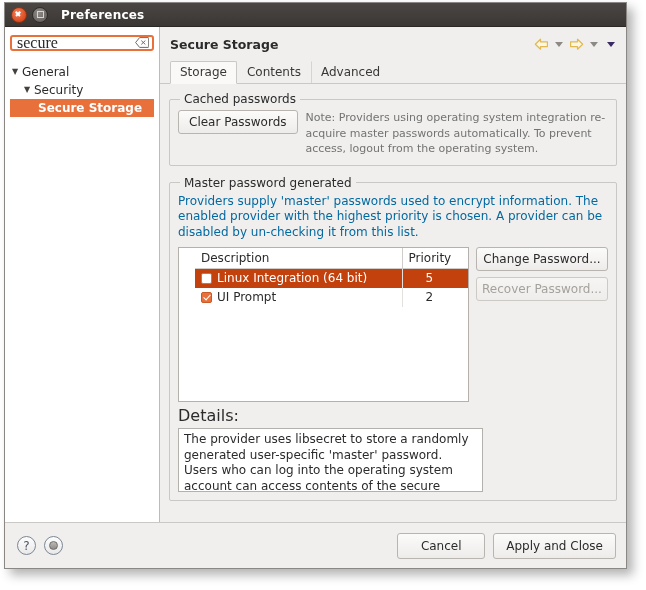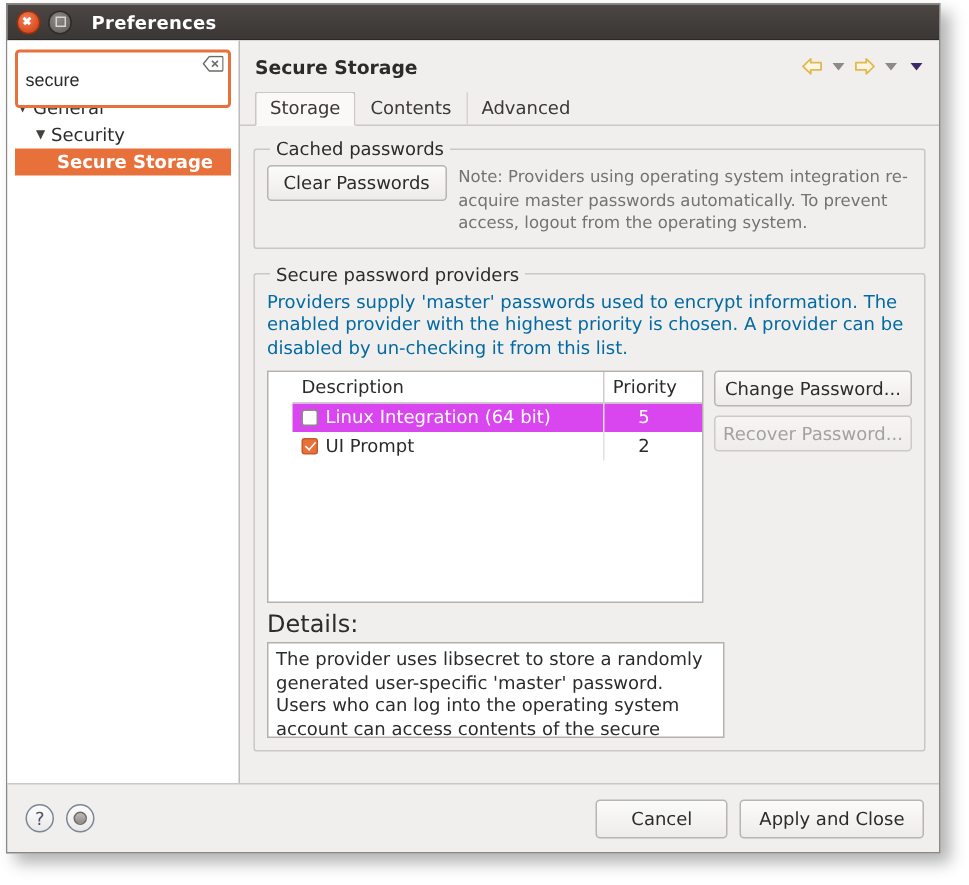--- a/index.html
+++ b/index.html
@@ -100,27 +100,27 @@
     box-sizing: border-box;
   }
   .search-wrap {
     position: relative;
     height: 22px;
     margin-bottom: 8px;
     flex: none;
   }
   .search-input {
     width: 100%;
-    height: 39px;
+    height: 16px;
     box-sizing: border-box;
     border: 2px solid #e8703a;
     border-radius: 3px;
     background: #ffffff;
-    font-family: Liberation Sans, sans-serif;
-    font-size: 12px;
+    font-family: Liberation Serif, serif;
+    font-size: 16px;
     color: #2b2b2b;
     padding: 0 24px 0 5px;
     outline: none;
   }
   .clear-icon {
     position: absolute;
     right: 5px;
     top: 4px;
     width: 14px;
     height: 12px;
@@ -315,21 +315,21 @@
     color: #2b2b2b;
     height: 19px;
     box-sizing: border-box;
     border-right: 1px solid #e3e0dd;
   }
   table.provtable td.prio {
     border-right: none;
     text-align: center;
     padding-right: 18px;
   }
-  tr.selected td { background: #d946ef; color: #ffffff; }
+  tr.selected td { background: #c2410c; color: #ffffff; }
   .cellflex { display: flex; align-items: center; gap: 5px; }
   .chk {
     width: 11px; height: 11px;
     border: 1px solid #8d8a86;
     background: #ffffff;
     border-radius: 2px;
     flex: none;
     box-sizing: border-box;
     position: relative;
     cursor: pointer;
@@ -488,21 +488,21 @@
 
           <fieldset class="group">
             <legend>Cached passwords</legend>
             <div class="cached-row">
               <button class="btn">Clear Passwords</button>
               <div class="note">Note: Providers using operating system integration re-acquire master passwords automatically. To prevent access, logout from the operating system.</div>
             </div>
           </fieldset>
 
           <fieldset class="group">
-            <legend>Secure password providers</legend>
+            <legend>Master password generated</legend>
             <p class="providers-desc">Providers supply 'master' passwords used to encrypt information. The enabled provider with the highest priority is chosen. A provider can be disabled by un-checking it from this list.</p>
 
             <div class="providers-row">
               <div class="table-wrap">
                 <table class="provtable">
                   <thead>
                     <tr>
                       <th>Description</th>
                       <th class="prio">Priority</th>
                     </tr>

